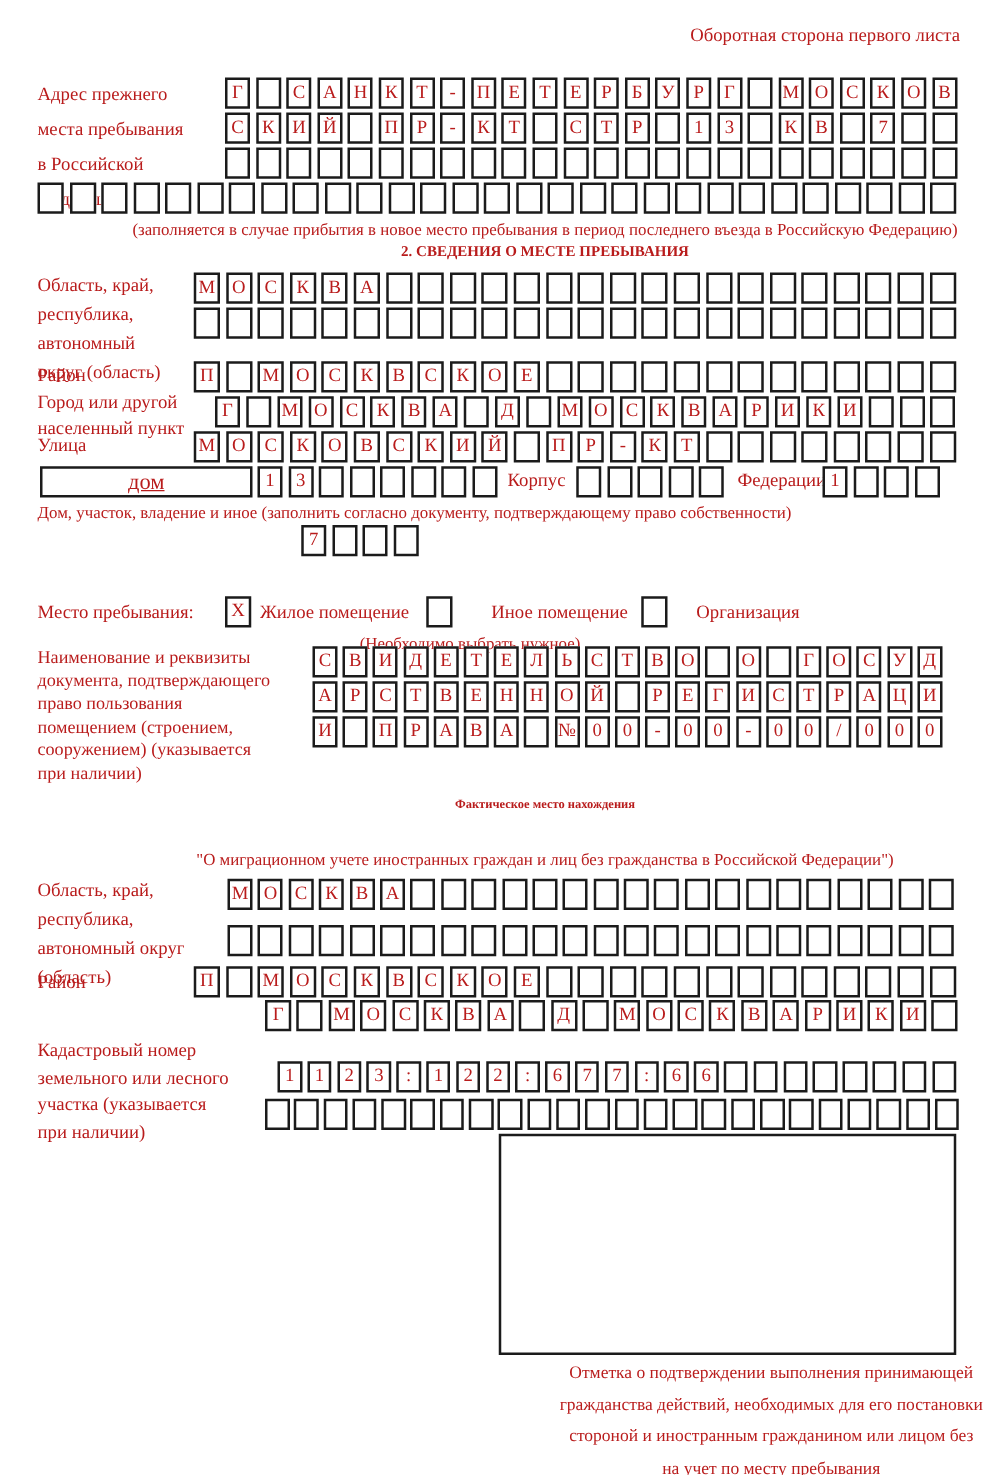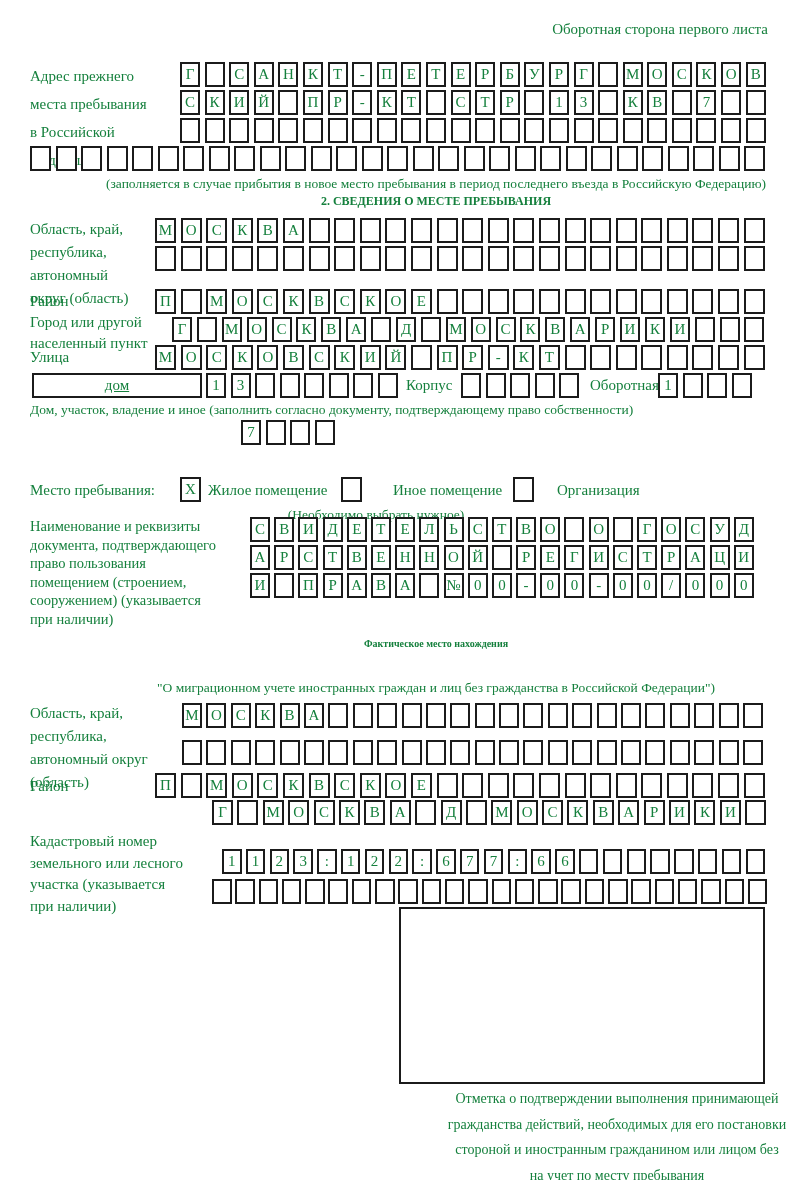--- a/index.html
+++ b/index.html
@@ -1,29 +1,29 @@
 <!DOCTYPE html>
 <html><head>
 <meta charset="utf-8">
 <style>
   html,body{margin:0;padding:0;background:#fff;}
   .page{position:relative;width:800px;height:1180px;background:#ffffff;
-        font-family:"Liberation Serif","DejaVu Serif",serif;color:#15803d;overflow:hidden;}
+        font-family:"Liberation Serif","DejaVu Serif",serif;color:#b91c1c;overflow:hidden;}
   .t{position:absolute;font-size:15px;line-height:1.25;}
   .lbl{white-space:pre-line;}
   .small{font-size:13.5px;}
   .center{text-align:center;padding-left:36px;}
   .bold{font-weight:bold;}
   .boxrow{position:absolute;display:flex;}
   .cell{flex:none;box-sizing:border-box;width:var(--bw,20px);height:25px;
         border:2px solid #1b1b1b;margin-right:var(--bg,4.6px);
         display:flex;align-items:center;justify-content:center;
         font-size:15px;background:#fff;}
   .widebox{position:absolute;box-sizing:border-box;border:2px solid #1b1b1b;height:25px;
-        display:flex;align-items:center;justify-content:center;font-size:15px;background:#fff;text-decoration:underline;}
+        display:flex;align-items:center;justify-content:center;font-size:18px;background:#fff;text-decoration:underline;}
   .stamp{position:absolute;border:2px solid #1b1b1b;background:#fff;}
 </style>
 </head>
 <body>
 
 <div class="page">
 
   <div class="t" style="top:20px;right:32px">Оборотная сторона первого листа</div>
 
   <div class="t lbl" style="left:30px;top:62px;width:155px;line-height:28px">Адрес прежнего
@@ -297,21 +297,21 @@
       <span class="cell"></span>
     </div>
   <div class="t" style="left:406px;top:376px">Корпус</div>
   <div class="boxrow" style="left:461px;top:373px;--bw:20px;--bg:4.5px">
       <span class="cell"></span>
       <span class="cell"></span>
       <span class="cell"></span>
       <span class="cell"></span>
       <span class="cell"></span>
     </div>
-  <div class="t" style="left:590px;top:376px">Оборотная</div>
+  <div class="t" style="left:590px;top:376px">Федерации</div>
   <div class="boxrow" style="left:658px;top:373px;--bw:20px;--bg:4.5px">
       <span class="cell">1</span>
       <span class="cell"></span>
       <span class="cell"></span>
       <span class="cell"></span>
     </div>
   <div class="t small" style="left:30px;top:402px">Дом, участок, владение и иное (заполнить согласно документу, подтверждающему право собственности)</div>
 
   <div class="boxrow" style="left:241px;top:420px;--bw:20px;--bg:4.5px">
       <span class="cell">7</span>

